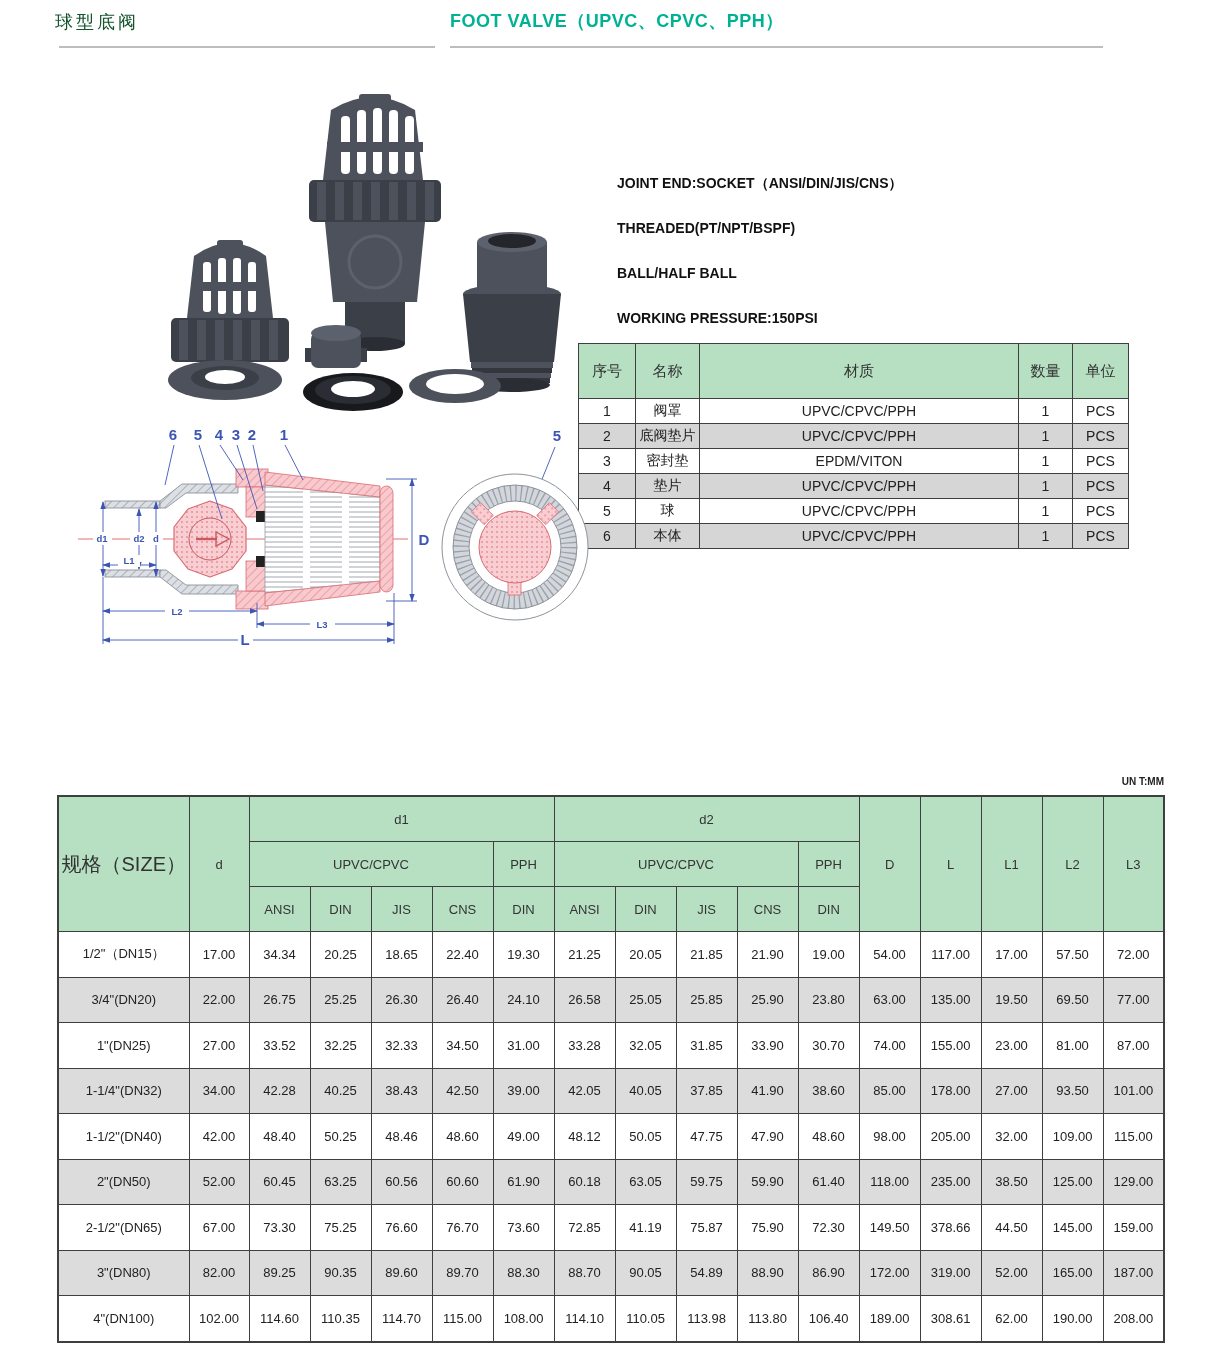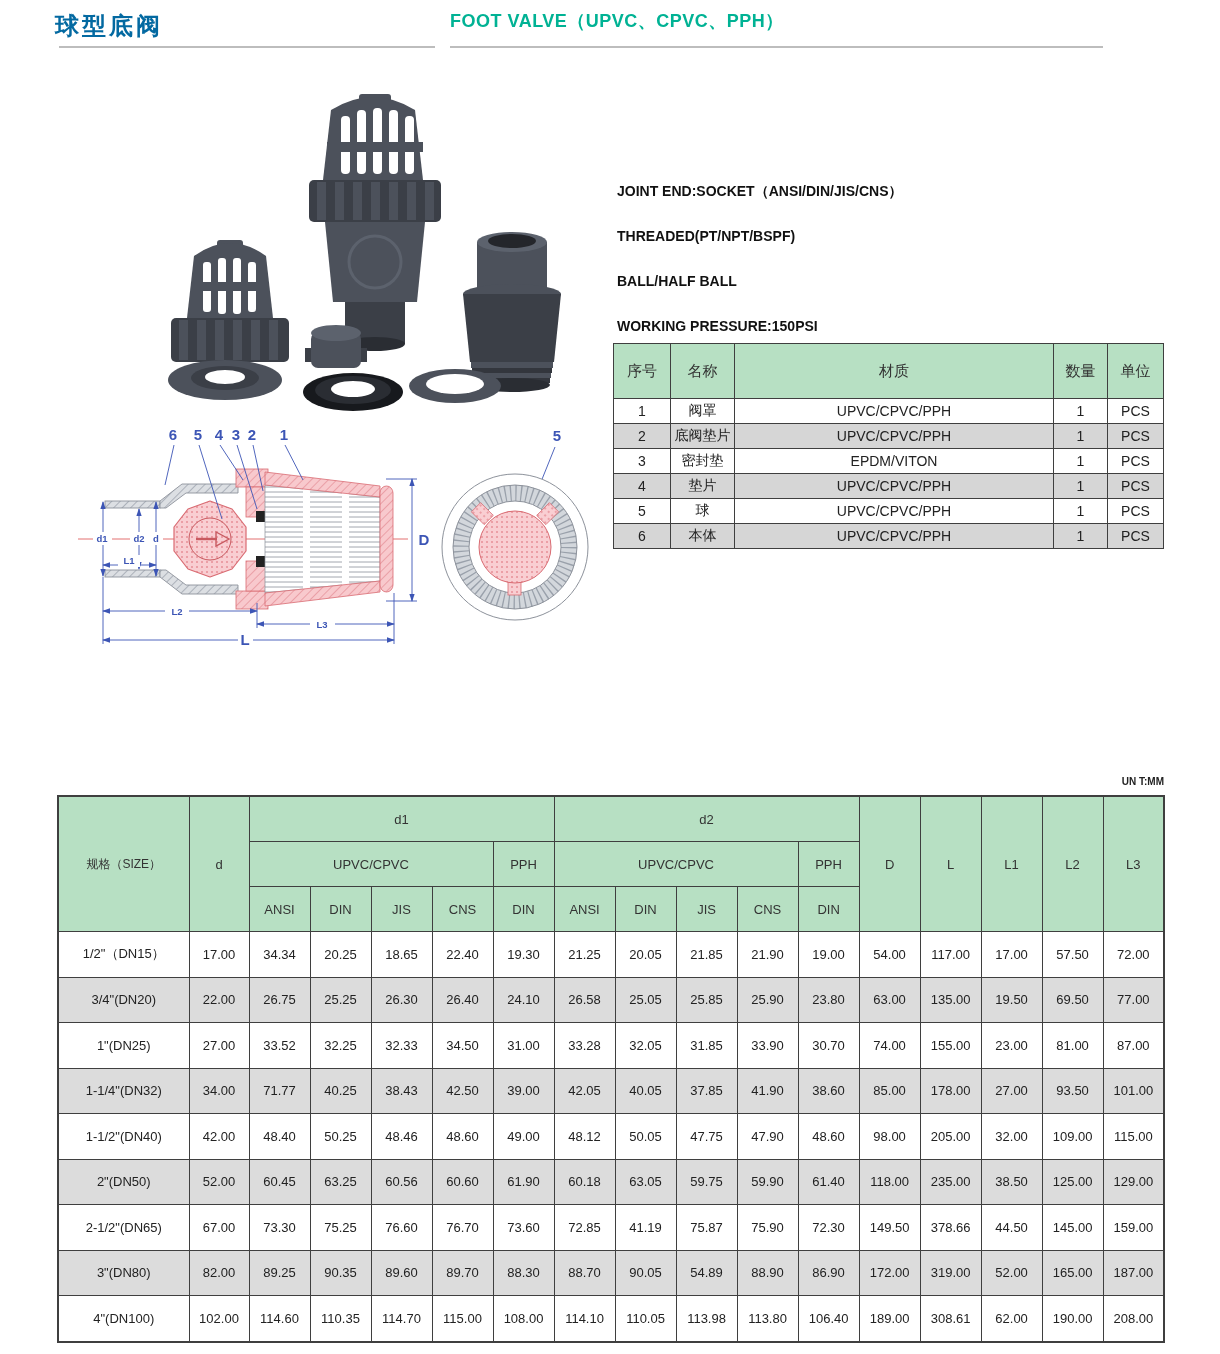--- a/index.html
+++ b/index.html
@@ -2,42 +2,42 @@
 <html><head>
 <meta charset="utf-8">
 <style>
   html,body{margin:0;padding:0;}
   body{
     width:1220px;height:1354px;position:relative;background:#ffffff;
     font-family:"Liberation Sans","DejaVu Sans",sans-serif;color:#333;
     overflow:hidden;
   }
   
-  .title-cn{position:absolute;left:55px;top:10px;font-size:24px;font-weight:bold;
-    color:#0369a1;letter-spacing:3px;}
+  .title-cn{position:absolute;left:55px;top:10px;font-size:18px;font-weight:normal;
+    color:#14532d;letter-spacing:3px;}
   .title-en{position:absolute;left:450px;top:9px;font-size:18px;font-weight:bold;
     color:#00b294;letter-spacing:.5px;}
   .rule{position:absolute;top:46px;height:2px;background:#bdbdbd;}
   .rule-left{left:59px;width:376px;}
   .rule-right{left:450px;width:653px;}
   
   .specs{position:absolute;left:617px;top:176px;}
-  .specs div{font-size:14px;font-weight:bold;color:#111;line-height:14px;margin:8px 0 31px 0;}
+  .specs div{font-size:14px;font-weight:bold;color:#111;line-height:14px;margin:0 0 31px 0;}
   .specs div:last-child{margin-top:4px;}
   
   table{border-collapse:collapse;table-layout:fixed;}
   th,td{border:1.5px solid #3f3f3f;text-align:center;vertical-align:middle;
     overflow:hidden;white-space:nowrap;}
-  .parts-table{position:absolute;left:613px;top:343px;width:550px;border-radius:13px;}
+  .parts-table{position:absolute;left:578px;top:343px;width:550px;border-radius:13px;}
   .parts-table th{background:#b7e0c3;height:52px;font-size:15px;font-weight:normal;color:#333;}
   .parts-table td{height:22px;font-size:14px;color:#222;background:#fff;}
   .parts-table tbody tr:nth-child(even) td{background:#d6d6d6;}
   .size-table{position:absolute;left:57px;top:795px;width:1108px;border:2.5px solid #3f3f3f;}
   .size-table th{background:#b7e0c3;font-size:13px;font-weight:normal;color:#333;height:42px;}
-  .size-table th.big{font-size:12px;}
+  .size-table th.big{font-size:20px;}
   .size-table td{height:42.5px;font-size:13px;color:#222;background:#fff;}
   .size-table tbody tr:nth-child(even) td{background:#dcdcdc;}
   .unit-note{position:absolute;right:56px;top:776px;font-size:10px;font-weight:bold;color:#222;}
   
   .photo{position:absolute;left:105px;top:80px;}
   .drawing{position:absolute;left:60px;top:425px;}
   .dim-text{font-size:9.5px;fill:#3c55b5;font-weight:bold;}
   .dim-big{font-size:15px;fill:#3c55b5;font-weight:bold;}
   .callout{font-size:15px;fill:#3c55b5;font-weight:bold;}
 </style>
@@ -424,21 +424,21 @@
         <td>30.70</td>
         <td>74.00</td>
         <td>155.00</td>
         <td>23.00</td>
         <td>81.00</td>
         <td>87.00</td>
       </tr>
       <tr>
         <td>1-1/4"(DN32)</td>
         <td>34.00</td>
-        <td>71.77</td>
+        <td>42.28</td>
         <td>40.25</td>
         <td>38.43</td>
         <td>42.50</td>
         <td>39.00</td>
         <td>42.05</td>
         <td>40.05</td>
         <td>37.85</td>
         <td>41.90</td>
         <td>38.60</td>
         <td>85.00</td>

